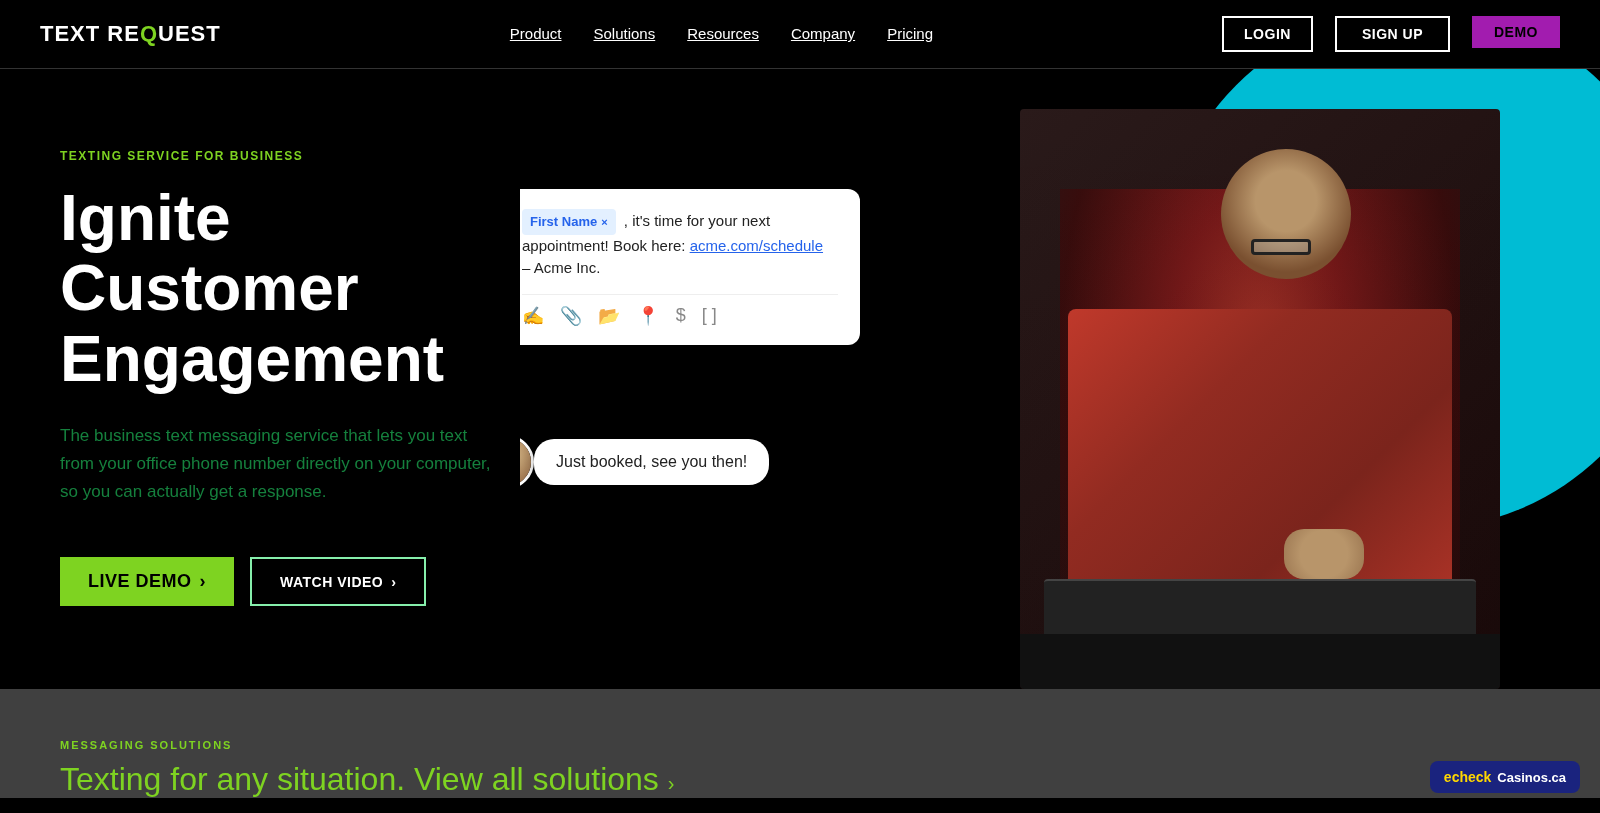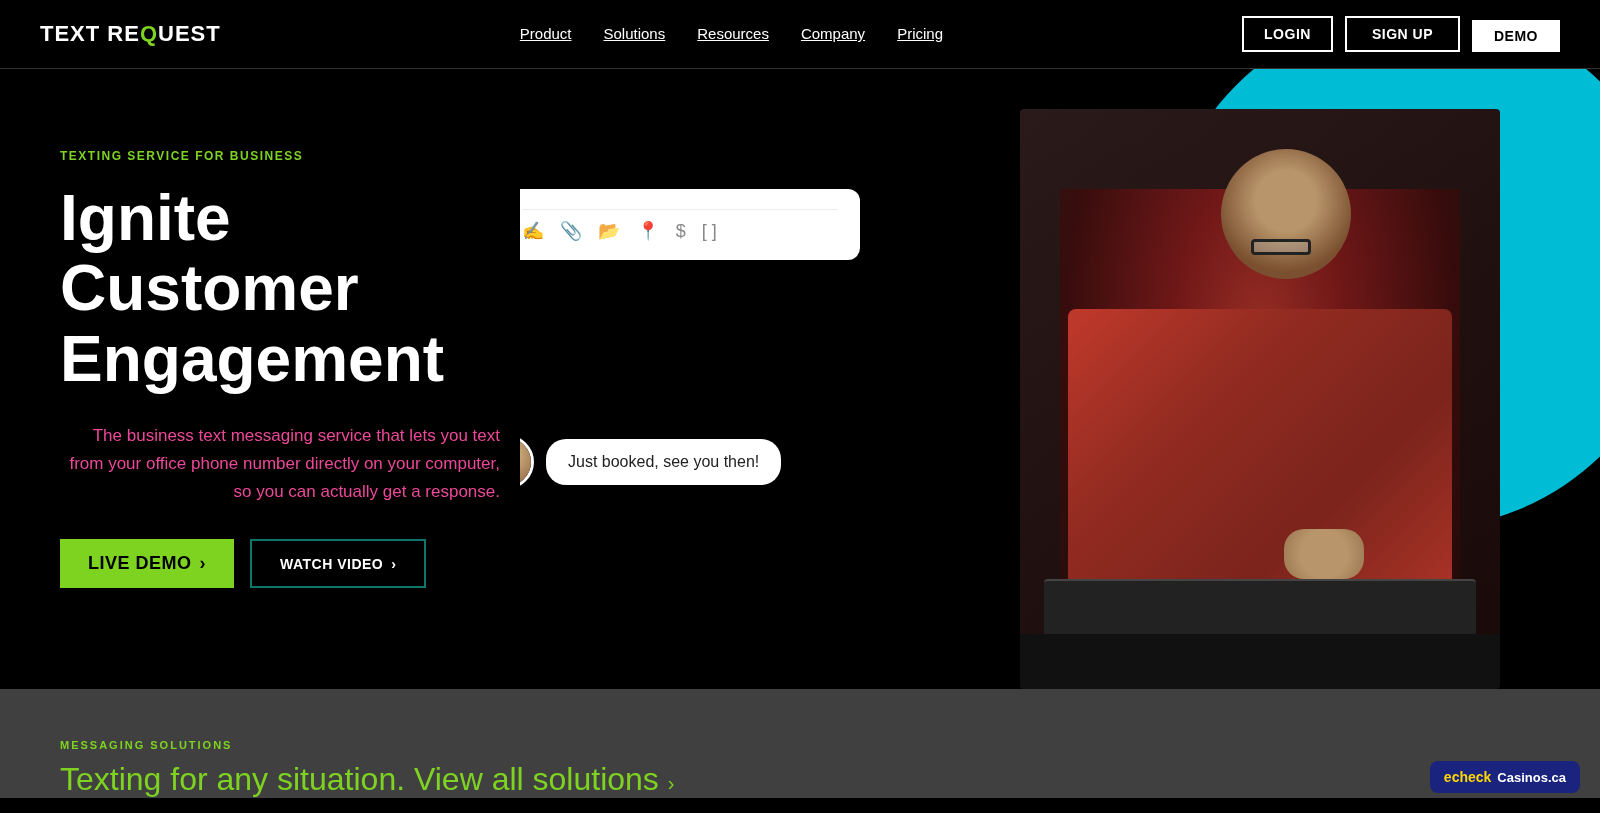--- a/index.html
+++ b/index.html
@@ -40,22 +40,22 @@
       text-decoration: underline;
     }
     .navbar-nav li a {
       color: #fff;
       text-decoration: none;
       font-size: 15px;
       font-weight: 400;
     }
     .navbar-actions {
       display: flex;
-      align-items: flex-end;
-      gap: 12px;
+      align-items: flex-start;
+      gap: 22px;
     }
     .btn-login {
       border: 2px solid #fff;
       color: #fff;
       background: transparent;
       padding: 8px 20px;
       font-size: 14px;
       font-weight: 700;
       cursor: pointer;
       letter-spacing: 0.5px;
@@ -64,21 +64,21 @@
       border: 2px solid #fff;
       color: #fff;
       background: transparent;
       padding: 8px 25px;
       font-size: 14px;
       font-weight: 700;
       cursor: pointer;
       letter-spacing: 0.5px;
     }
     .btn-demo {
-      background: #ffffff;
+      background: #a21caf;
       border: none;
       color: #000;
       padding: 8px 22px;
       font-size: 14px;
       font-weight: 700;
       cursor: pointer;
       letter-spacing: 0.5px;
     }
 
     
@@ -104,25 +104,24 @@
     }
     .hero-title {
       font-size: 64px;
       font-weight: 900;
       color: #fff;
       line-height: 1.1;
       margin-bottom: 28px;
     }
     .hero-desc {
       font-size: 17px;
-      color: #ec4899;
+      color: #15803d;
       line-height: 1.65;
       max-width: 440px;
-      margin-bottom: 33px;
-      text-align: right;
+      margin-bottom: 51px;
     }
     .hero-buttons {
       display: flex;
       gap: 16px;
     }
     .btn-live-demo {
       background: #7ed321;
       color: #000;
       border: none;
       padding: 14px 28px;
@@ -131,21 +130,21 @@
       cursor: pointer;
       display: flex;
       align-items: center;
       gap: 8px;
       text-transform: uppercase;
       letter-spacing: 0.5px;
     }
     .btn-watch-video {
       background: transparent;
       color: #fff;
-      border: 2px solid #0f766e;
+      border: 2px solid #86efac;
       padding: 14px 28px;
       font-size: 14px;
       font-weight: 700;
       cursor: pointer;
       display: flex;
       align-items: center;
       gap: 8px;
       text-transform: uppercase;
       letter-spacing: 0.5px;
     }
@@ -266,21 +265,20 @@
       cursor: pointer;
     }
 
     
     .chat-bubble-bottom {
       position: absolute;
       bottom: 200px;
       left: -40px;
       display: flex;
       align-items: center;
-      gap: 12px;
       z-index: 10;
     }
     .avatar-circle {
       width: 54px;
       height: 54px;
       border-radius: 50%;
       background: #555;
       border: 3px solid #fff;
       overflow: hidden;
       flex-shrink: 0;
@@ -428,20 +426,30 @@
 
       <div style="position:absolute;top:130px;left:50%;transform:translateX(-15%);width:60px;height:16px;border:3px solid #222;border-radius:4px;background:rgba(200,230,255,0.2);"></div>
 
       <div style="position:absolute;bottom:50px;left:5%;width:90%;height:60px;background:#222;border-radius:4px;border-top:2px solid #444;"></div>
       <div style="position:absolute;bottom:0;left:0;width:100%;height:55px;background:#111;border-radius:0 0 4px 4px;"></div>
 
       <div style="position:absolute;bottom:110px;left:55%;width:80px;height:50px;background:radial-gradient(circle at 50% 50%, #b8956a 50%, #9a7550 100%);border-radius:20px;"></div>
     </div>
 
     <div class="chat-bubble-top">
+      <div class="bubble-message-row">
+        <span class="bubble-tag">
+          <span>First Name</span>
+          <span class="bubble-tag-x">×</span>
+        </span>
+        <span>, it's time for your next appointment! Book here:</span>
+        <a href="#" class="bubble-link">acme.com/schedule</a>
+        <br>
+        <span>– Acme Inc.</span>
+      </div>
       <div class="bubble-icons">
         <span class="bubble-icon">✍</span>
         <span class="bubble-icon">📎</span>
         <span class="bubble-icon">📂</span>
         <span class="bubble-icon">📍</span>
         <span class="bubble-icon">$</span>
         <span class="bubble-icon">[ ]</span>
       </div>
     </div>
 

